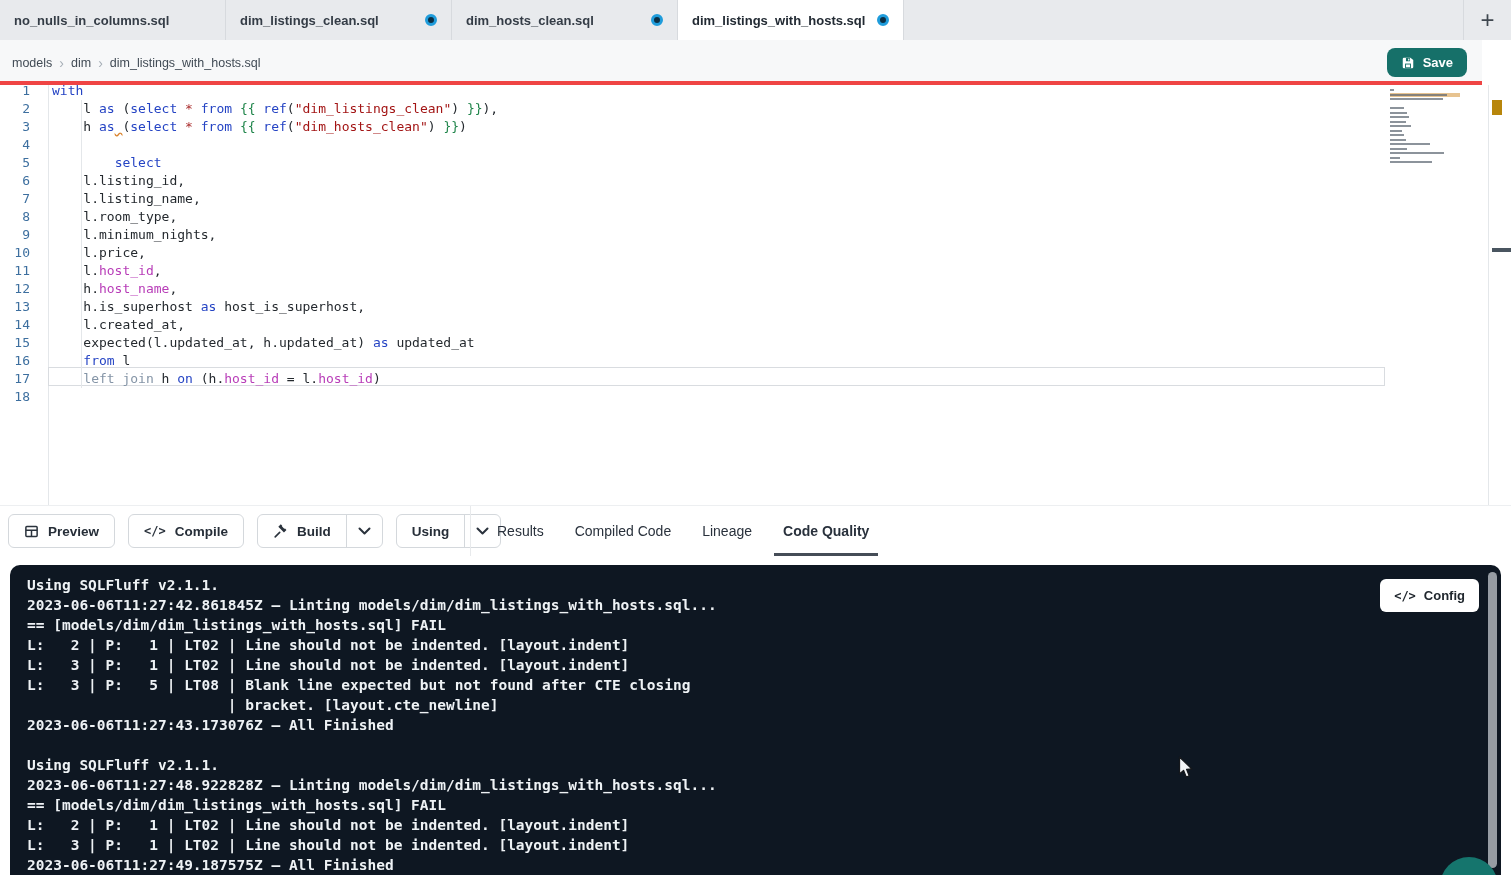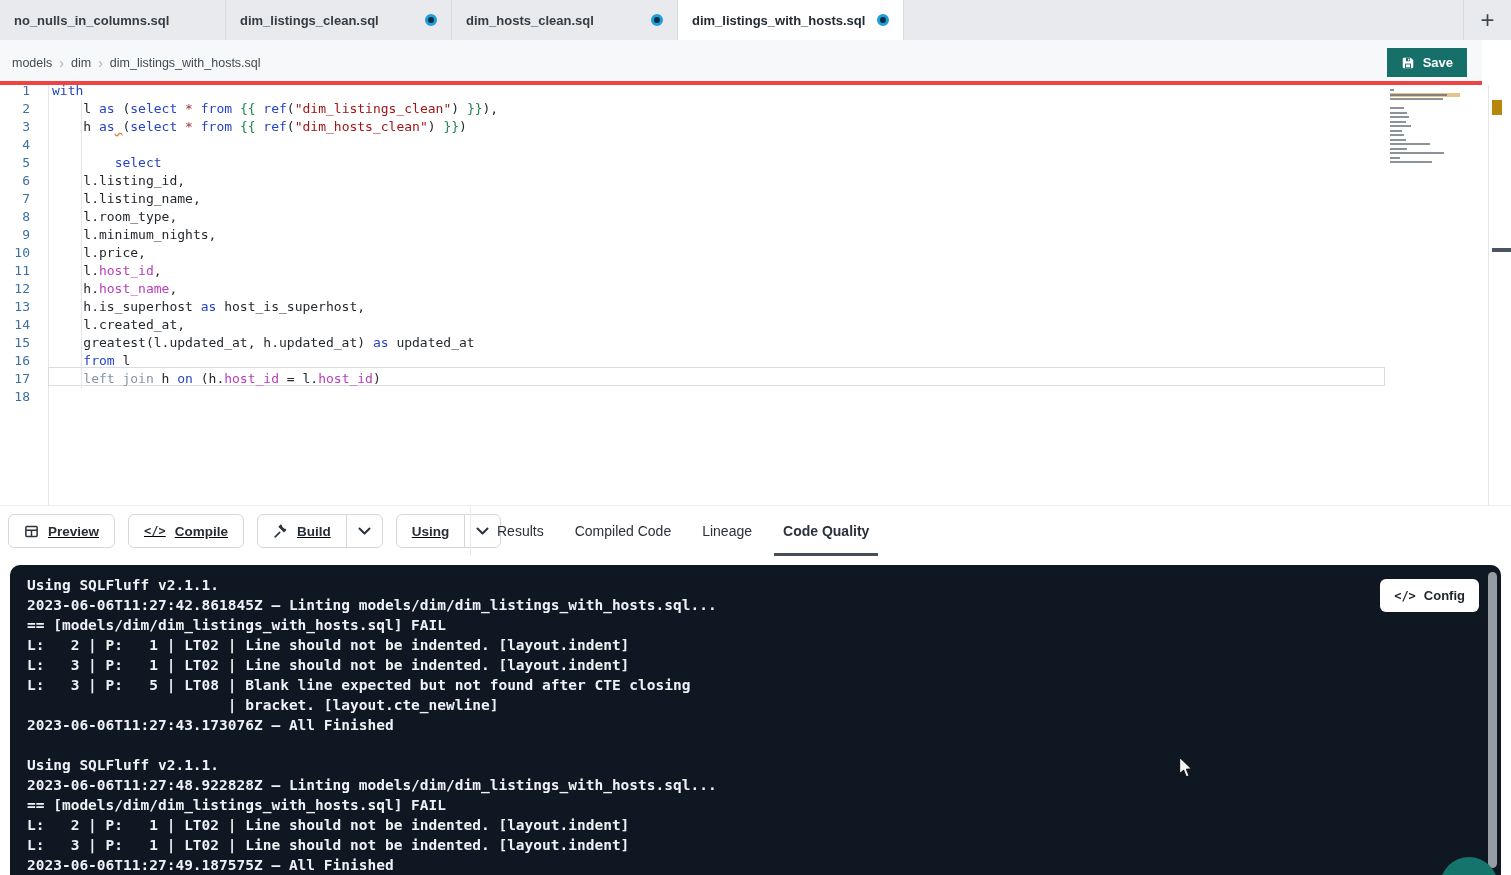--- a/index.html
+++ b/index.html
@@ -20,21 +20,21 @@
             border-left:1px solid #d7dade; display:flex; align-items:center;
             justify-content:center; font-size:24px; color:#3f474f; cursor:pointer; }
 
   
   .crumbbar { position:absolute; left:0; top:40px; width:1482px; height:45px;
               background:#f7f8f9; border-bottom:4px solid #ef4444; }
   .crumbs { position:absolute; left:12px; top:0; height:45px; display:flex;
             align-items:center; font-size:12.5px; color:#414b55; }
   .crumbs .sep { color:#a7afb7; margin:0 7px; font-size:14px; }
   .savebtn { position:absolute; right:15px; top:8px; height:29px; padding:0 14px;
-             background:#167069; border:none; border-radius:0; color:#fff;
+             background:#167069; border:none; border-radius:8px; color:#fff;
              font-size:13px; font-weight:700; display:flex; align-items:center;
              gap:8px; cursor:pointer; font-family:"Liberation Sans",sans-serif; }
 
   
   .editor { position:absolute; left:0; top:85px; width:1511px; height:420px;
             background:#fff; font-family:"DejaVu Sans Mono", monospace;
             font-size:13px; }
   .gutterline { position:absolute; left:48px; top:0; height:420px;
                 border-left:1px solid #e4e7ea; }
   .indent-guide { position:absolute; left:81px; top:15px; height:288px;
@@ -64,21 +64,21 @@
   .ruler-border { position:absolute; left:1488px; top:0; height:420px;
                   border-left:1px solid #e4e7ea; }
   .ruler-warn { position:absolute; left:1492px; top:15px; width:10px; height:15px;
                 background:#b8860b; }
   .ruler-pos  { position:absolute; left:1492px; top:163px; width:19px; height:4px;
                 background:#4a5560; }
 
   
   .toolbar { position:absolute; left:0; top:505px; width:1511px; height:50px;
              background:#fff; border-top:1px solid #edeff1; }
-  .btnrow { position:absolute; left:8px; top:8px; display:flex; gap:13px;text-decoration:underline; }
+  .btnrow { position:absolute; left:8px; top:8px; display:flex; gap:13px; }
   .tbtn, .btngroup { height:34px; border:1px solid #d4d8dc; border-radius:6px;
              background:#fff; display:flex; align-items:center; }
   .tbtn { padding:0 15px; gap:9px; cursor:pointer; font-size:13.5px;
           font-weight:600; color:#262e38; font-family:"Liberation Sans",sans-serif; }
   .btngroup .seg { height:100%; display:flex; align-items:center; padding:0 15px;
           gap:9px; cursor:pointer; font-size:13.5px; font-weight:600; color:#262e38; }
   .btngroup .seg.chev { border-left:1px solid #d4d8dc; padding:0 11px; }
   .codeicon { font-family:"DejaVu Sans Mono",monospace; font-size:12px;
               font-weight:700; color:#2a323c; }
   .tb-divider { position:absolute; left:470px; top:0; height:50px;
@@ -166,21 +166,21 @@
       <div class="cline"><span class="num">5</span><span class="code"><span class="tok-p">        </span><span class="tok-k">select</span></span></div>
       <div class="cline"><span class="num">6</span><span class="code"><span class="tok-p">    l.listing_id,</span></span></div>
       <div class="cline"><span class="num">7</span><span class="code"><span class="tok-p">    l.listing_name,</span></span></div>
       <div class="cline"><span class="num">8</span><span class="code"><span class="tok-p">    l.room_type,</span></span></div>
       <div class="cline"><span class="num">9</span><span class="code"><span class="tok-p">    l.minimum_nights,</span></span></div>
       <div class="cline"><span class="num">10</span><span class="code"><span class="tok-p">    l.price,</span></span></div>
       <div class="cline"><span class="num">11</span><span class="code"><span class="tok-p">    l.</span><span class="tok-f">host_id</span><span class="tok-p">,</span></span></div>
       <div class="cline"><span class="num">12</span><span class="code"><span class="tok-p">    h.</span><span class="tok-f">host_name</span><span class="tok-p">,</span></span></div>
       <div class="cline"><span class="num">13</span><span class="code"><span class="tok-p">    h.is_superhost </span><span class="tok-k">as</span><span class="tok-p"> host_is_superhost,</span></span></div>
       <div class="cline"><span class="num">14</span><span class="code"><span class="tok-p">    l.created_at,</span></span></div>
-      <div class="cline"><span class="num">15</span><span class="code"><span class="tok-p">    greatest(l.updated_at, h.updated_at) </span><span class="tok-k">as</span><span class="tok-p"> updated_at</span></span></div>
+      <div class="cline"><span class="num">15</span><span class="code"><span class="tok-p">    expected(l.updated_at, h.updated_at) </span><span class="tok-k">as</span><span class="tok-p"> updated_at</span></span></div>
       <div class="cline"><span class="num">16</span><span class="code"><span class="tok-p">    </span><span class="tok-k">from</span><span class="tok-p"> l</span></span></div>
       <div class="cline"><span class="num">17</span><span class="code"><span class="tok-p">    </span><span class="tok-g">left join</span><span class="tok-p"> h </span><span class="tok-k">on</span><span class="tok-p"> (h.</span><span class="tok-f">host_id</span><span class="tok-p"> = l.</span><span class="tok-f">host_id</span><span class="tok-p">)</span></span></div>
       <div class="cline"><span class="num">18</span><span class="code"></span></div>
     </div>
   <div class="minimap" id="minimap">
       <div class="mmrow">
         <div class="mmbar" style="width: 4px;"></div>
       </div>
       <div class="mmrow hl">
         <div class="mmbar" style="width: 57px;"></div>

